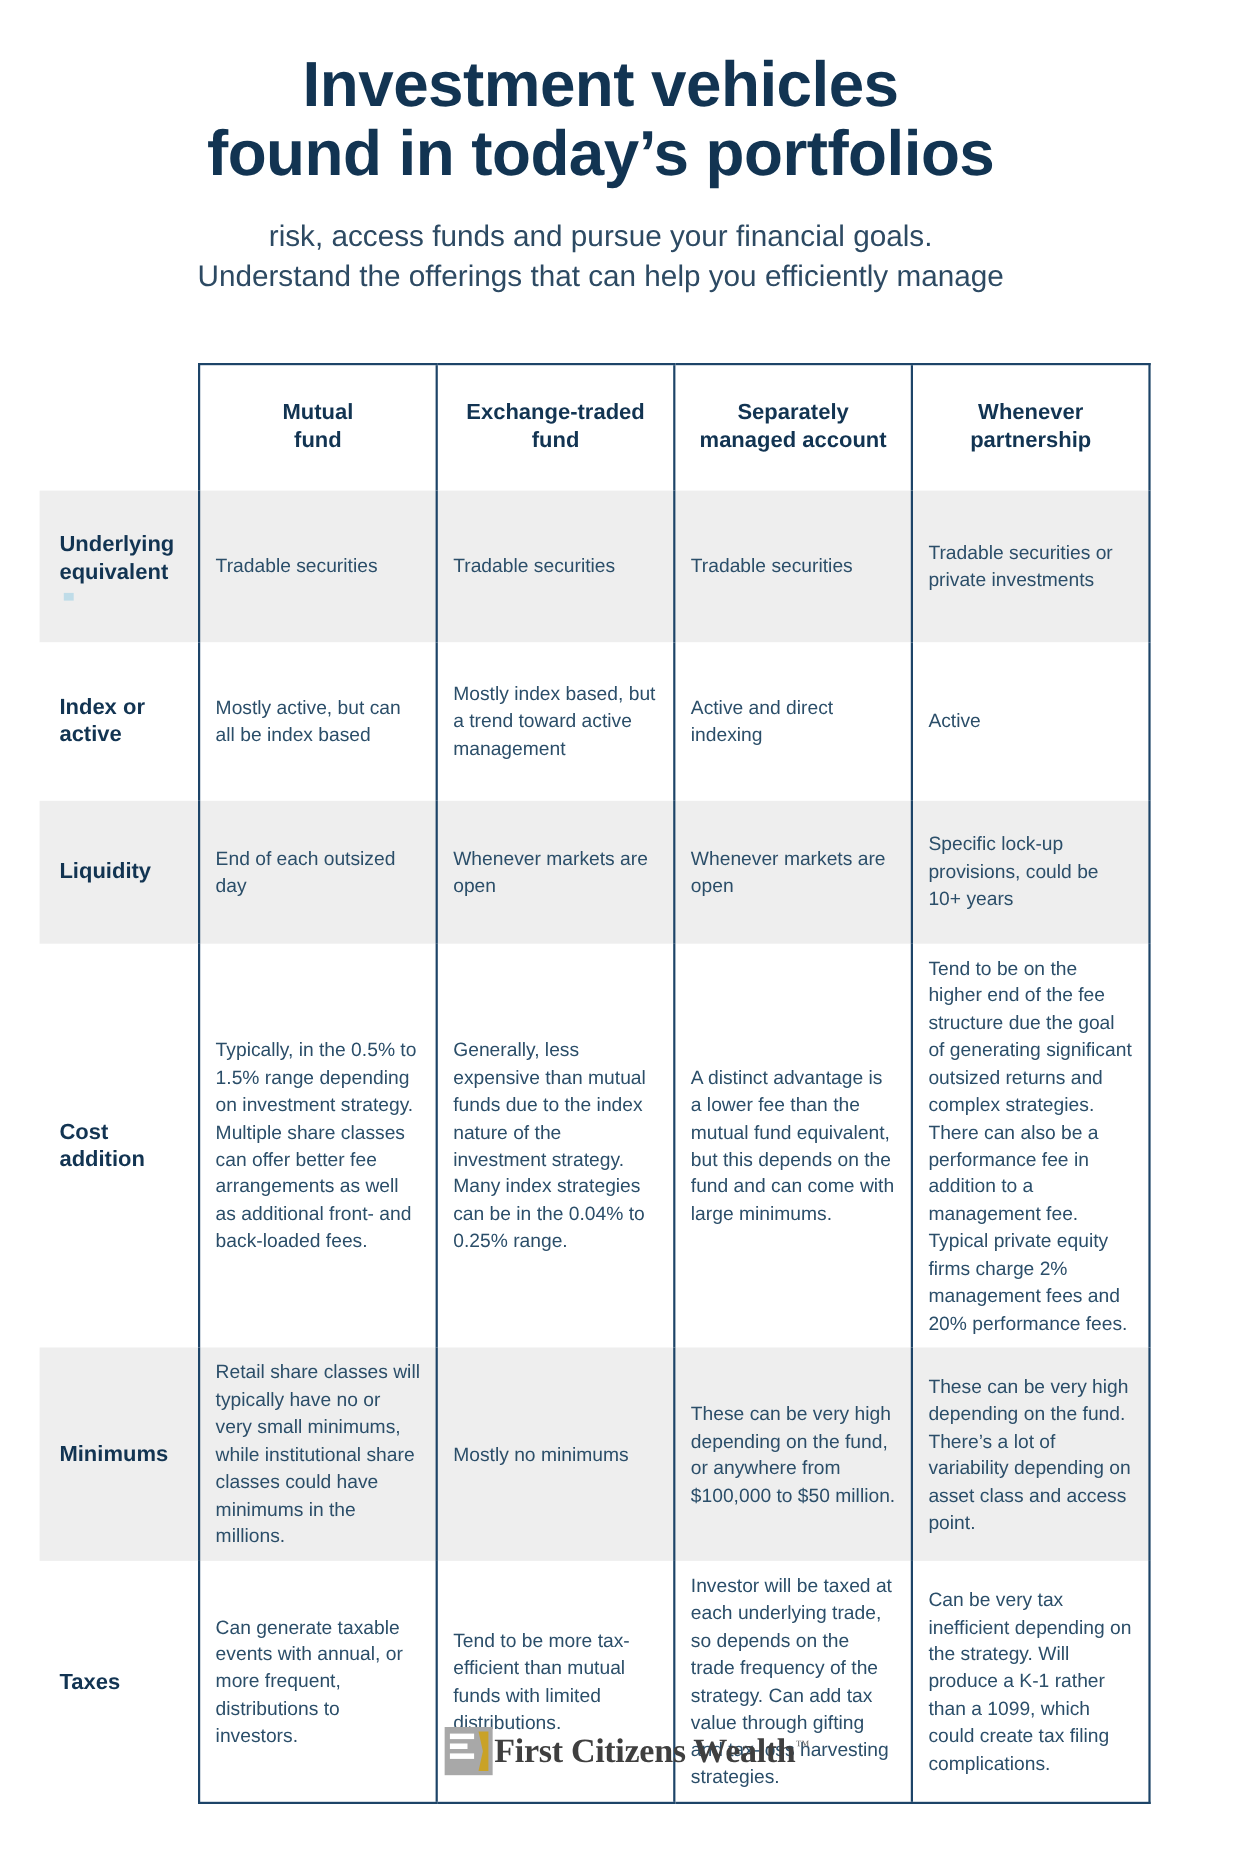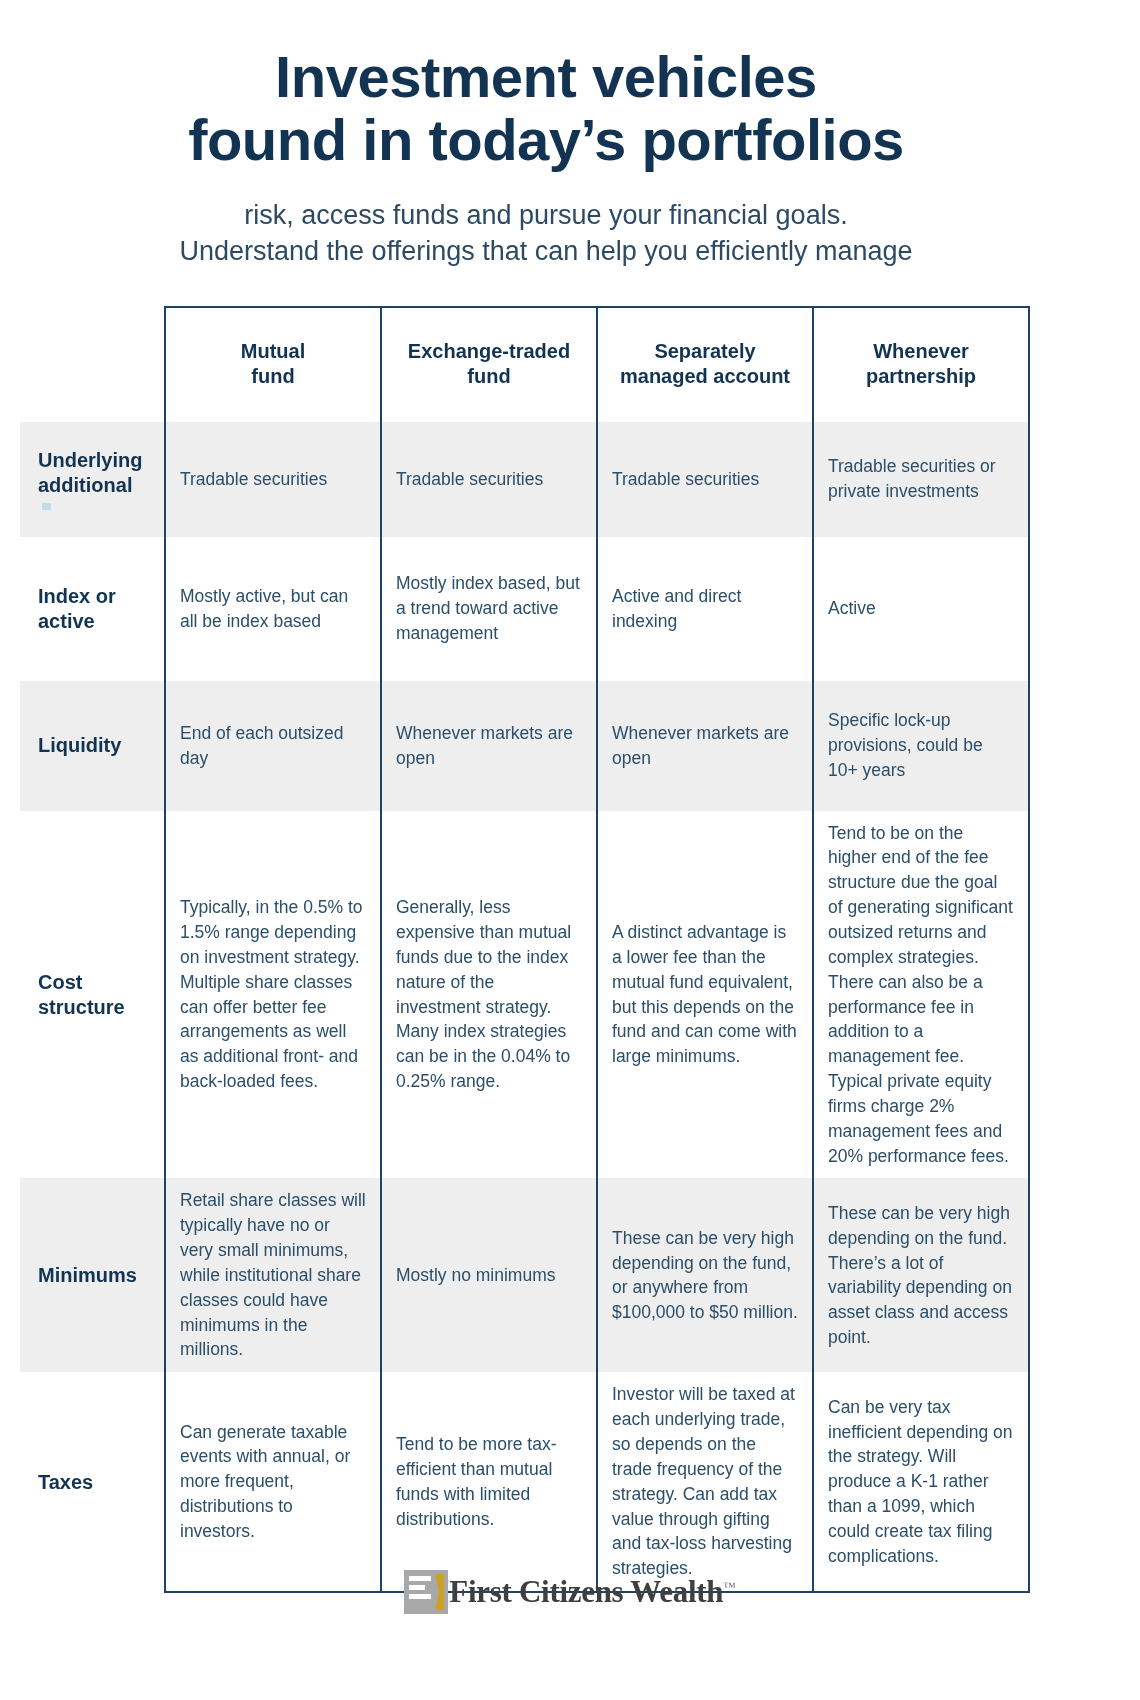--- a/index.html
+++ b/index.html
@@ -19,21 +19,21 @@
     color:#123452;letter-spacing:-0.5px;margin:0;
   }
   .title .line{display:block;}
   .subtitle{
     margin:26px auto 0 auto;max-width:860px;
     font-size:27px;line-height:1.34;color:#2d4a63;font-weight:normal;
   }
   .subtitle .line{display:block;}
 
   
-  .table-wrap{margin-top:36px;padding:0 0 0 0;position:relative;}
+  .table-wrap{margin-top:60px;padding:0 0 0 16px;position:relative;}
   table.cmp{
     border-collapse:collapse;
     width:1010px;             
     margin-left:20px;
     table-layout:fixed;
   }
   table.cmp col.c-label{width:145px;}
   table.cmp col.c-data{width:216px;}
 
   th,td{vertical-align:middle;padding:0;}
@@ -130,24 +130,24 @@
             <span>managed account</span>
           </th>
           <th class="hdr-cell last">
             <span>Whenever</span><br>
             <span>partnership</span>
           </th>
         </tr>
       </thead>
       <tbody>
 
-        <tr class="shaded" style="height:115px;">
+        <tr class="shaded" style="height:138px;">
           <td class="row-label">
             <span>Underlying</span><br>
-            <span>additional</span>
+            <span>equivalent</span>
             <span class="blue-dot"></span>
           </td>
           <td class="cell">Tradable securities</td>
           <td class="cell">Tradable securities</td>
           <td class="cell">Tradable securities</td>
           <td class="cell last">Tradable securities or private investments</td>
         </tr>
 
         <tr class="plain" style="height:144px;">
           <td class="row-label">
@@ -166,21 +166,21 @@
           </td>
           <td class="cell">End of each outsized day</td>
           <td class="cell">Whenever markets are open</td>
           <td class="cell">Whenever markets are open</td>
           <td class="cell last">Specific lock-up provisions, could be 10+ years</td>
         </tr>
 
         <tr class="plain" style="height:295px;">
           <td class="row-label">
             <span>Cost</span><br>
-            <span>structure</span>
+            <span>addition</span>
           </td>
           <td class="cell">Typically, in the 0.5% to 1.5% range depending on investment strategy. Multiple share classes can offer better fee arrangements as well as additional front- and back-loaded fees.</td>
           <td class="cell">Generally, less expensive than mutual funds due to the index nature of the investment strategy. Many index strategies can be in the 0.04% to 0.25% range.</td>
           <td class="cell">A distinct advantage is a lower fee than the mutual fund equivalent, but this depends on the fund and can come with large minimums.</td>
           <td class="cell last">Tend to be on the higher end of the fee structure due the goal of generating significant outsized returns and complex strategies. There can also be a performance fee in addition to a management fee. Typical private equity firms charge 2% management fees and 20% performance fees.</td>
         </tr>
 
         <tr class="shaded" style="height:155px;">
           <td class="row-label">
             <span>Minimums</span>

